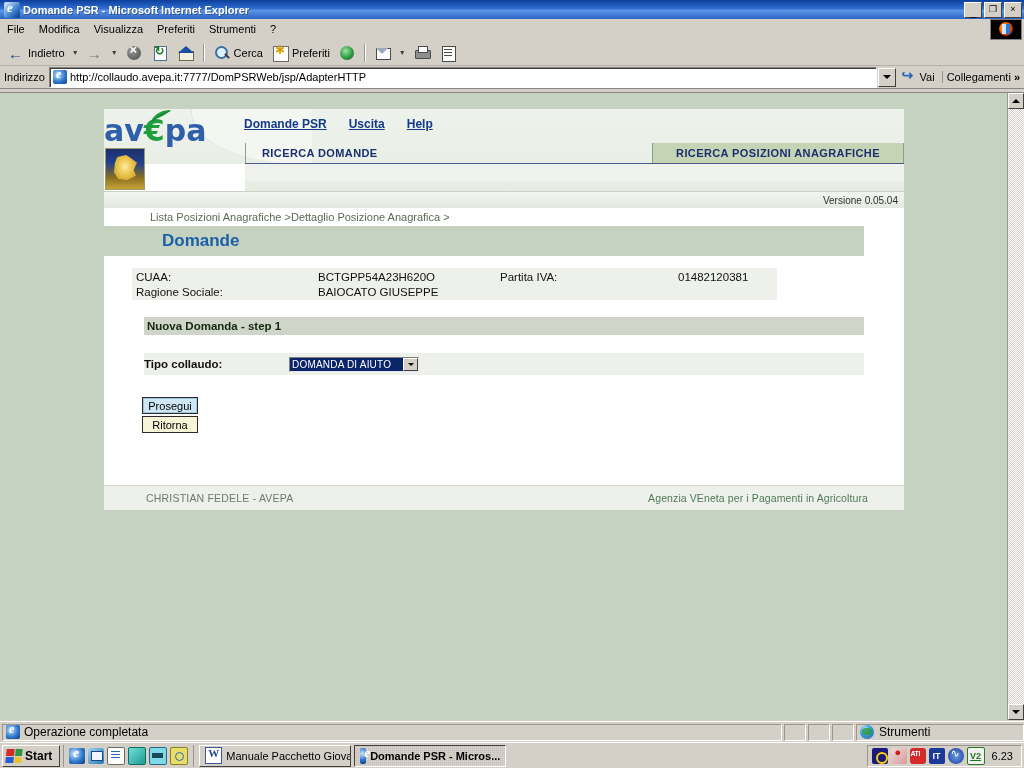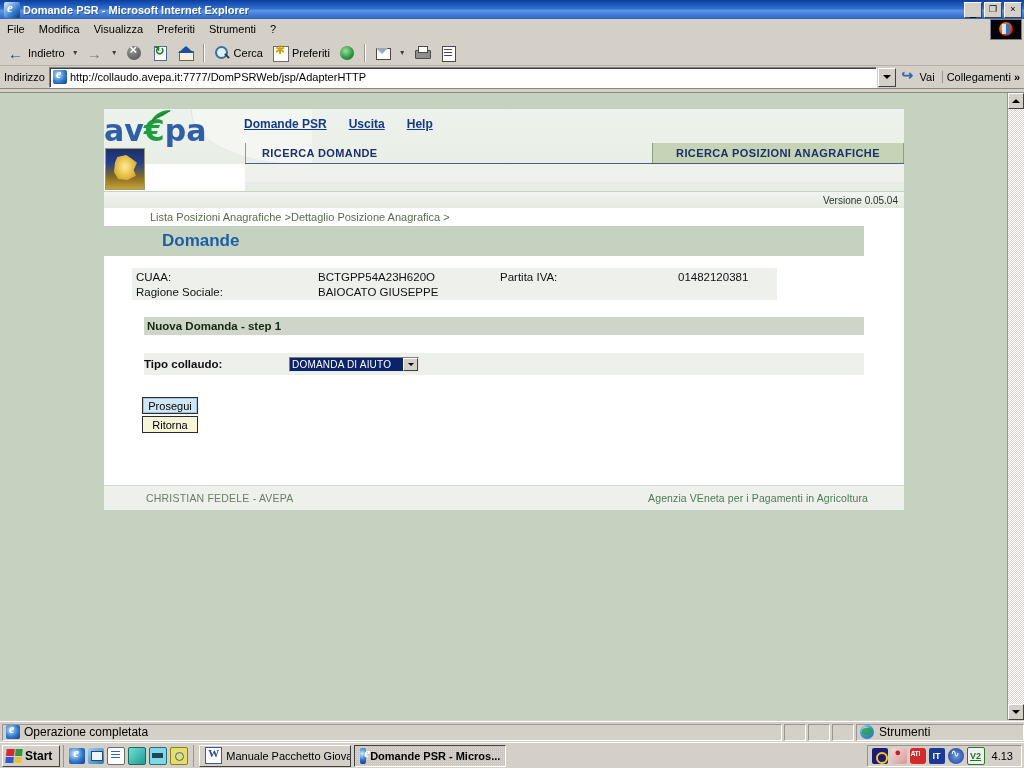--- a/index.html
+++ b/index.html
@@ -835,17 +835,17 @@
         <span>Domande PSR - Micros...</span>
       </div>
     </div>
     <div class="tray">
       <span class="trayico tr-speaker"></span>
       <span class="trayico tr-net"></span>
       <span class="trayico tr-ati"></span>
       <span class="trayico tr-it">IT</span>
       <span class="trayico tr-wave"></span>
       <span class="trayico tr-v2"></span>
-      <span class="clock">4.13</span>
+      <span class="clock">6.23</span>
     </div>
   </div>
 
 </div>
 
 </body></html>

